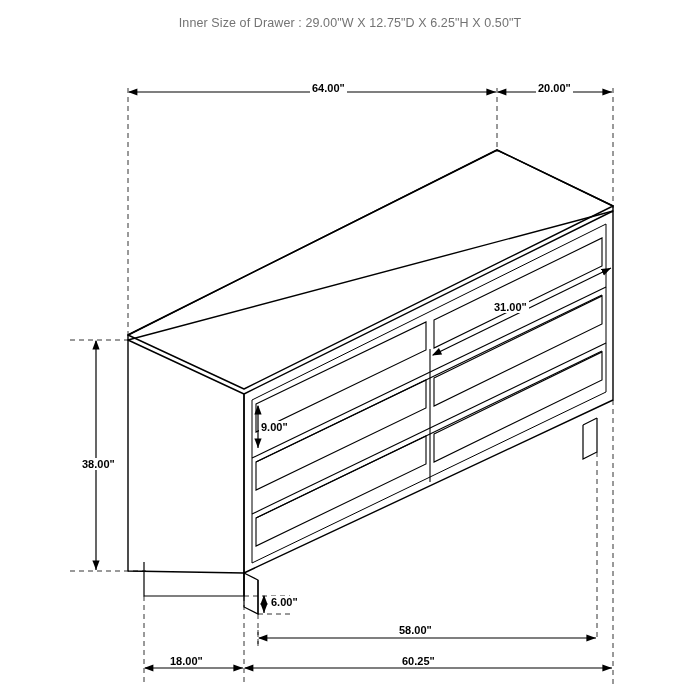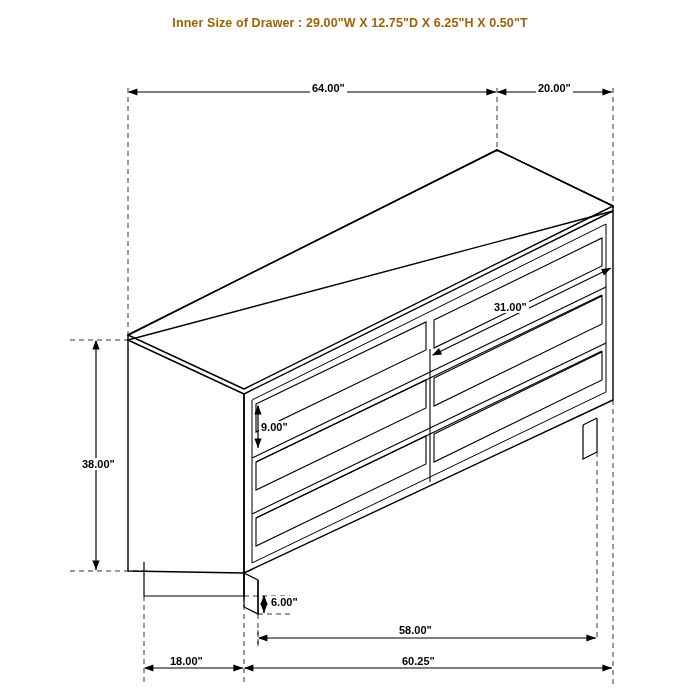--- a/index.html
+++ b/index.html
@@ -17,22 +17,22 @@
     background: #ffffff;
     overflow: hidden;
   }
   #title {
     position: absolute;
     top: 16px;
     left: 0;
     width: 700px;
     text-align: center;
     font-size: 12.5px;
-    font-weight: bold;
-    color: #a16207;
+    font-weight: normal;
+    color: #737373;
     letter-spacing: 0.1px;
   }
   #canvas {
     position: absolute;
     top: 0;
     left: 0;
   }
   .dim-label {
     position: absolute;
     font-size: 11px;

